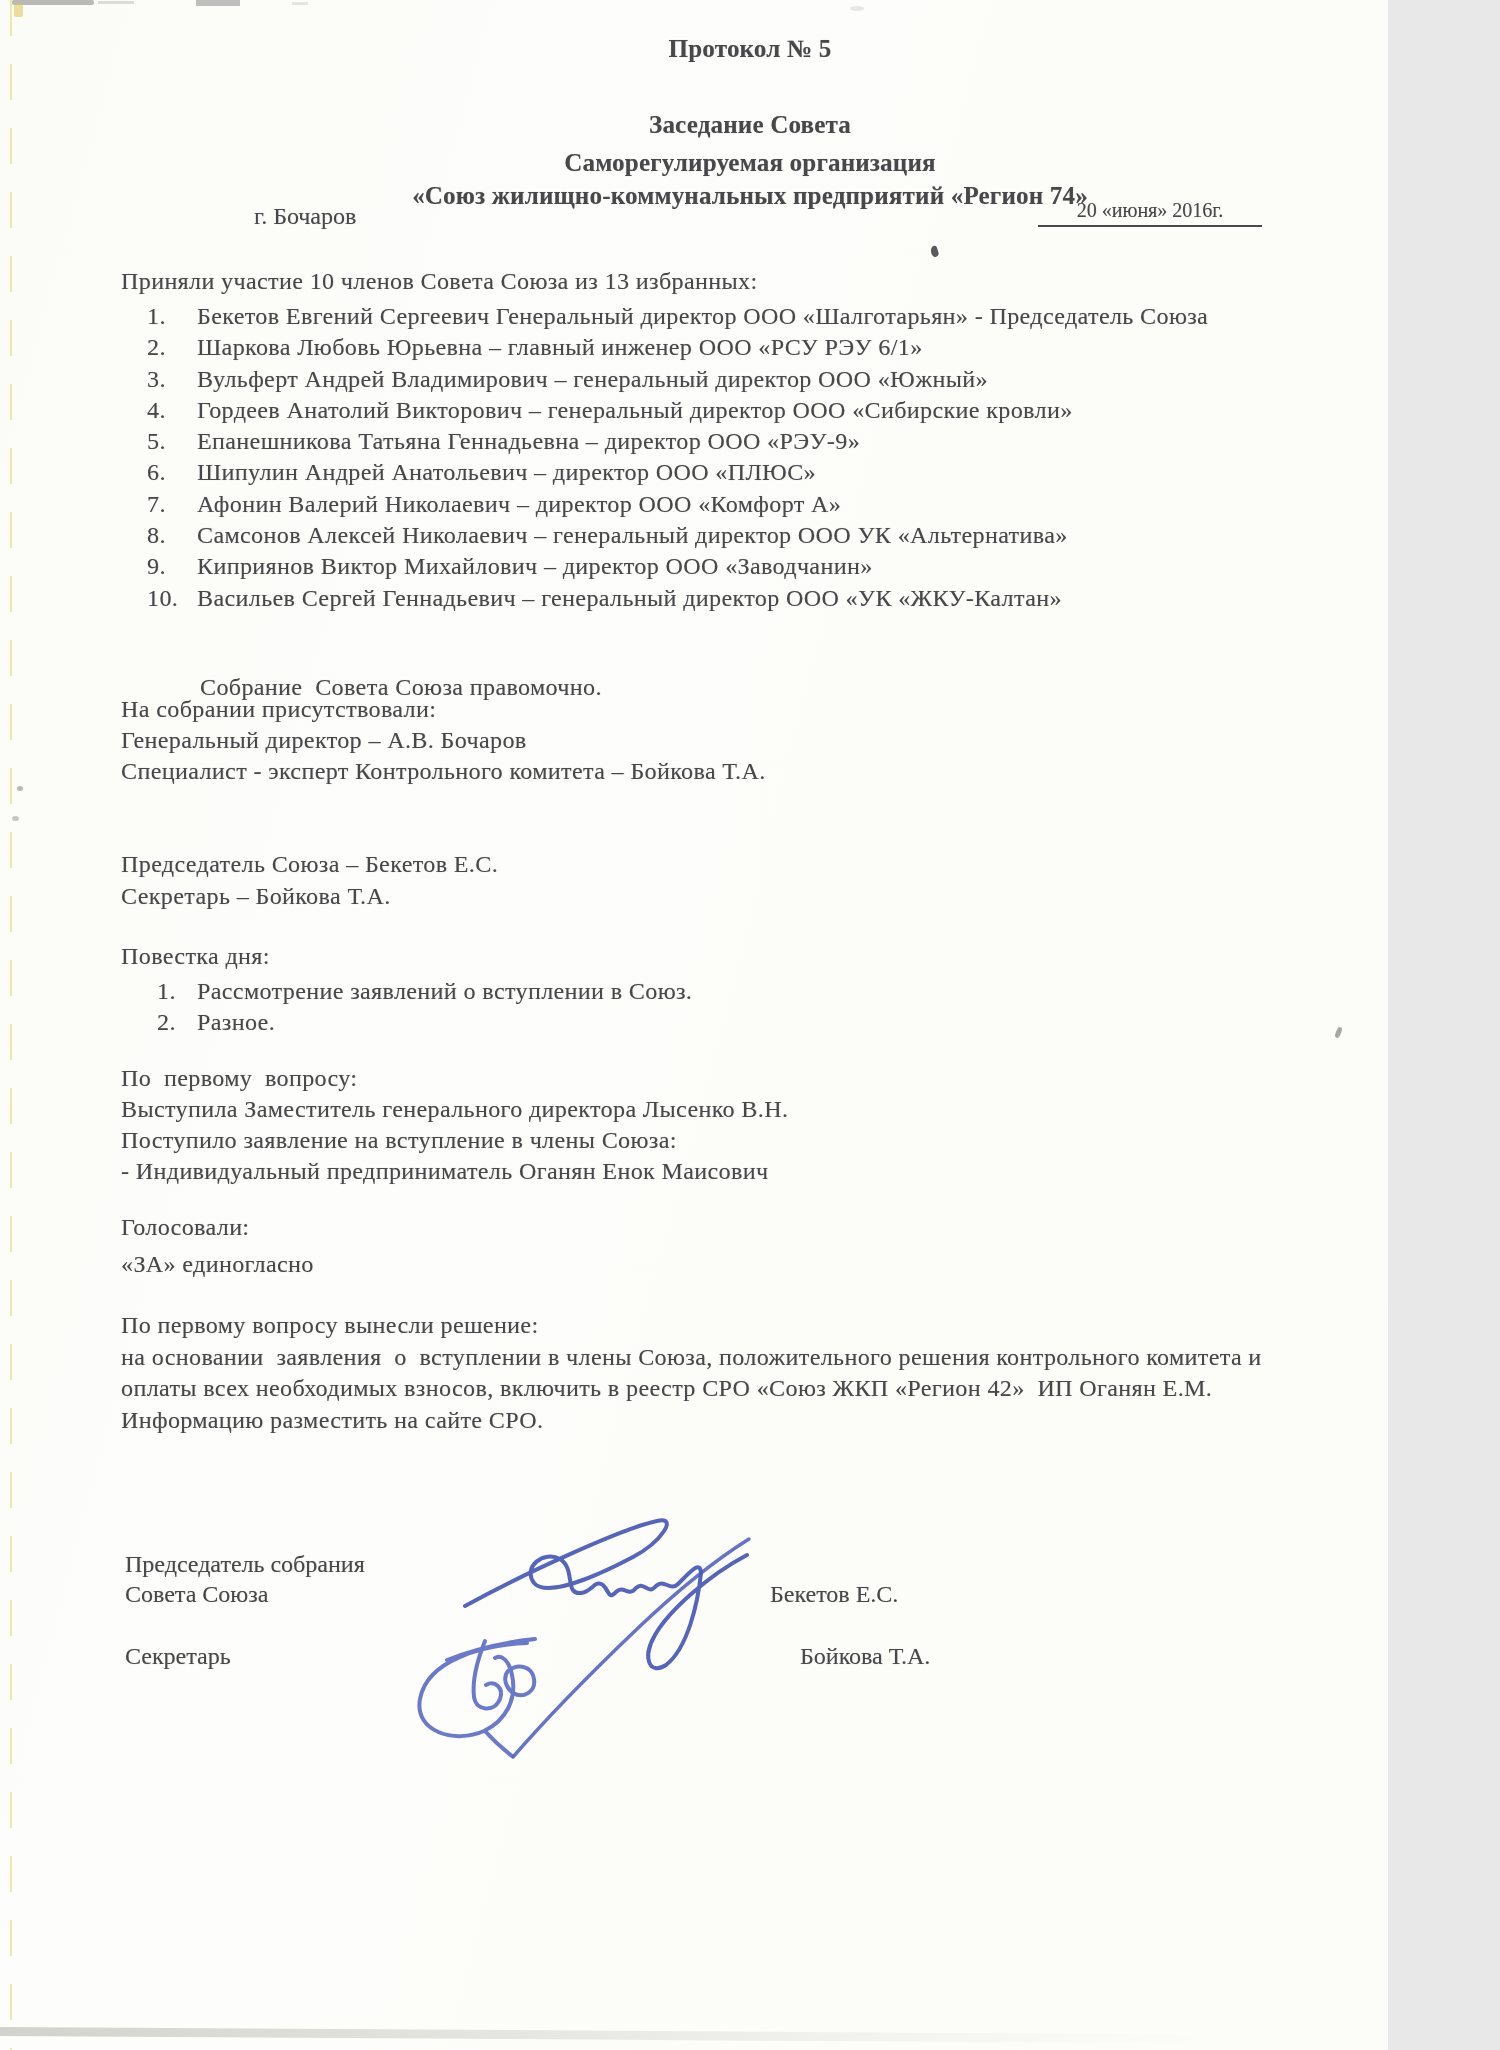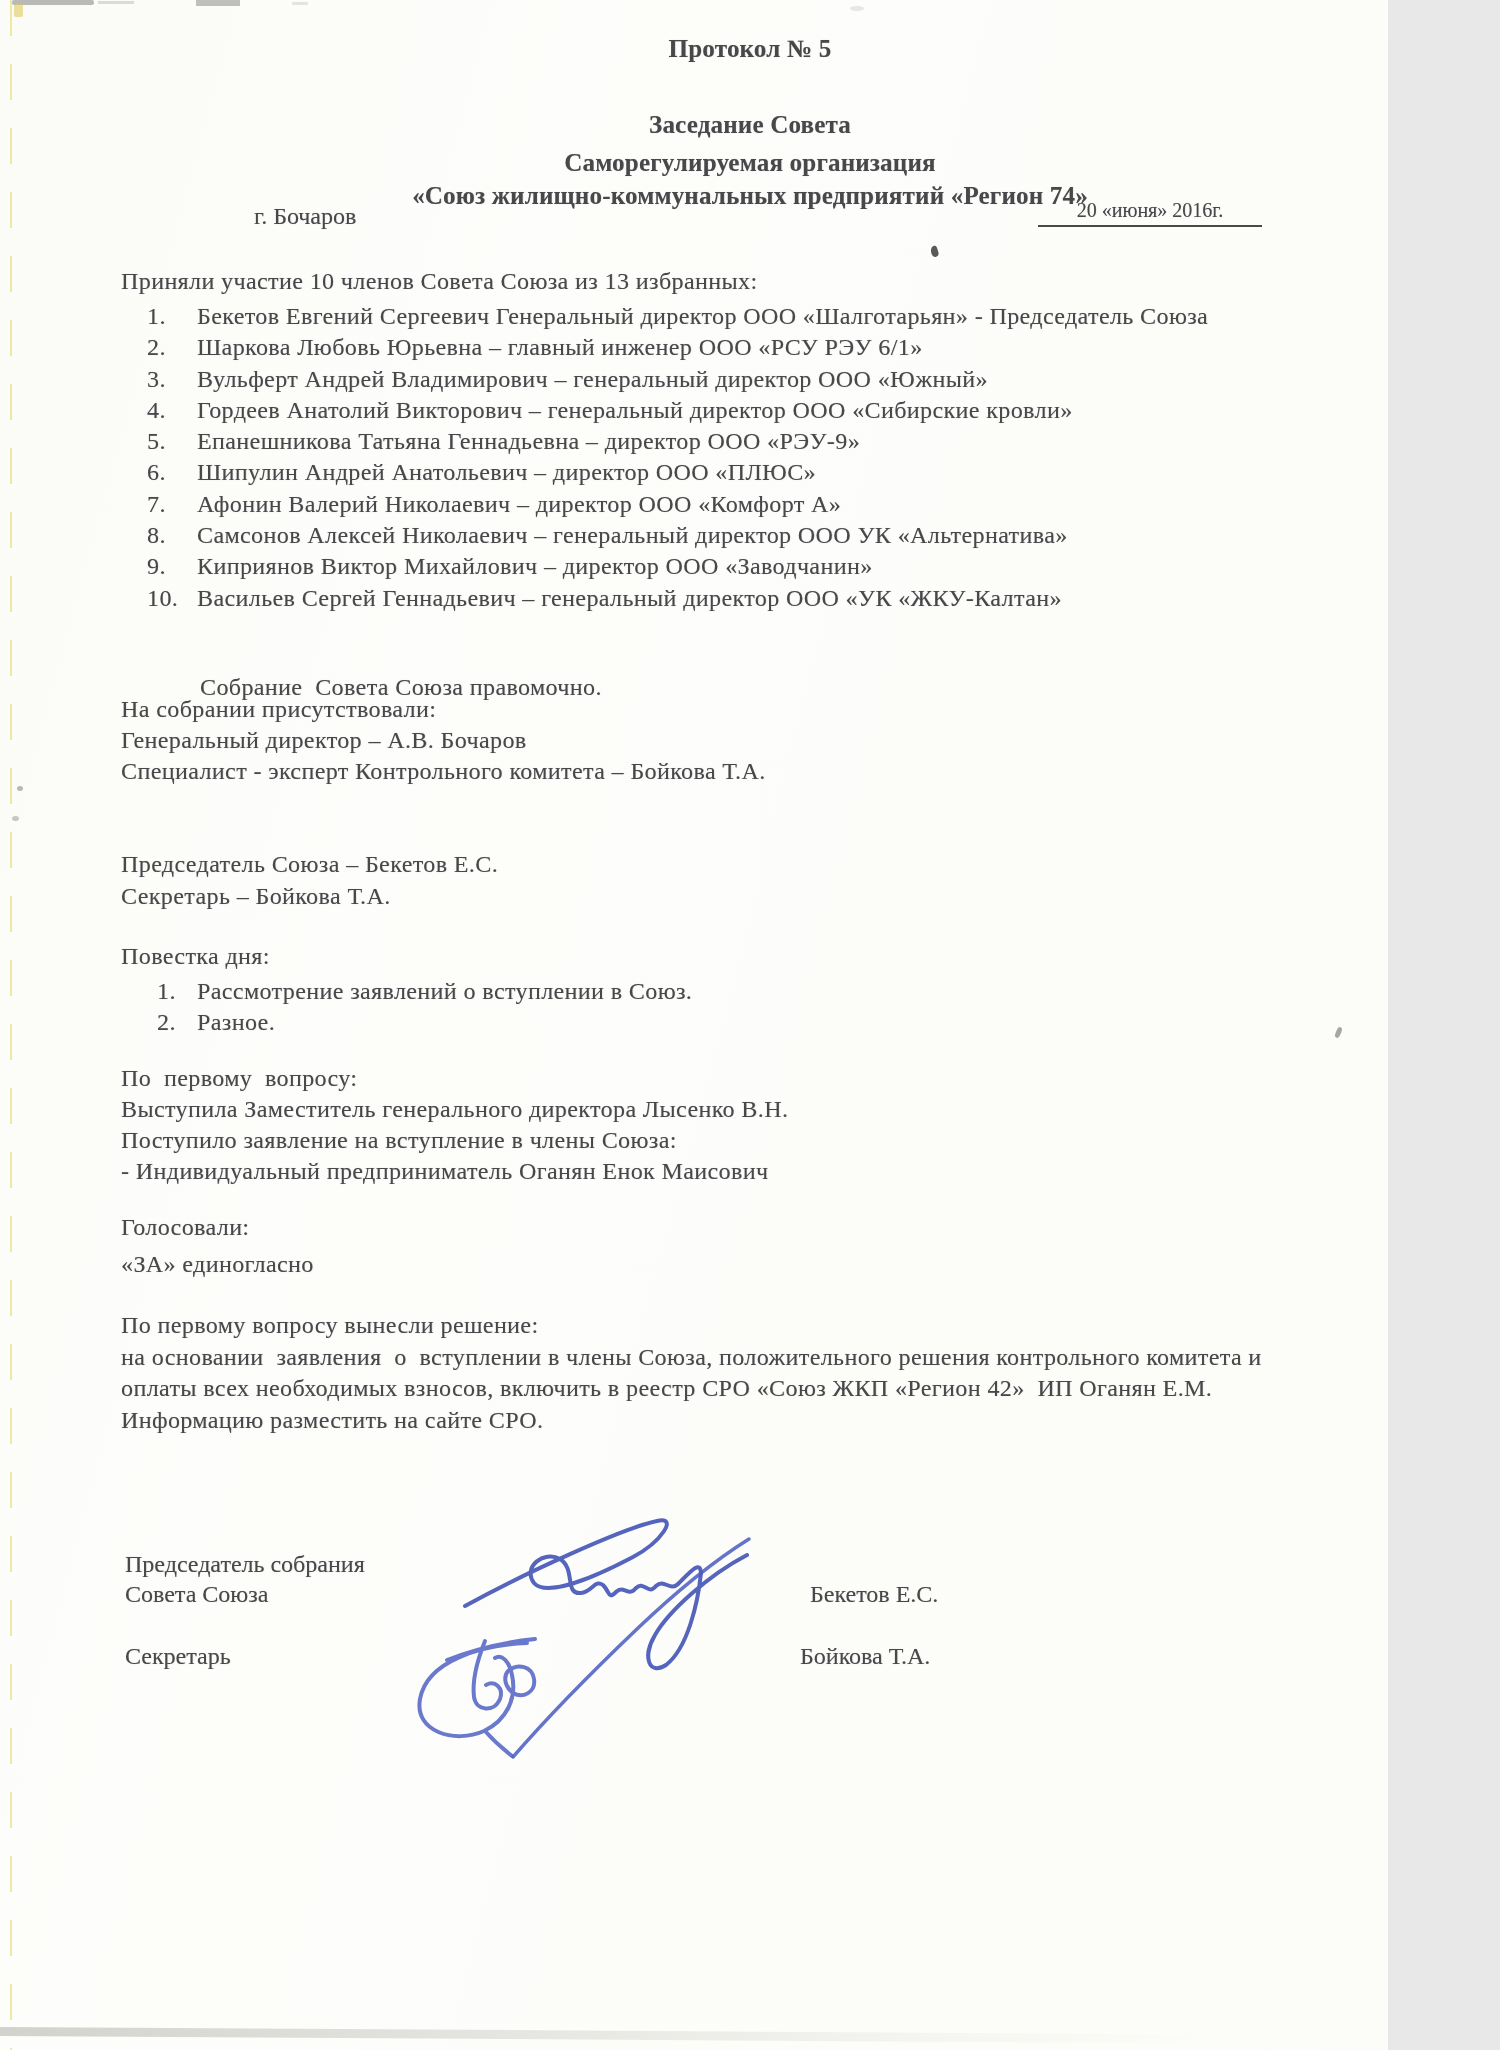--- a/index.html
+++ b/index.html
@@ -139,21 +139,21 @@
 
   <div class="abs decision body-text">
     <div class="t">По первому вопросу вынесли решение:</div>
     <div class="t">на основании  заявления  о  вступлении в члены Союза, положительного решения контрольного комитета и</div>
     <div class="t">оплаты всех необходимых взносов, включить в реестр СРО «Союз ЖКП «Регион 42»  ИП Оганян Е.М.</div>
     <div class="t">Информацию разместить на сайте СРО.</div>
   </div>
 
   <div class="abs sig-label t" style="top:1551px;">Председатель собрания</div>
   <div class="abs sig-label t" style="top:1581px;">Совета Союза</div>
-  <div class="abs sig-name t" style="left:810px; top:1581px;">Бекетов Е.С.</div>
+  <div class="abs sig-name t" style="left:770px; top:1581px;">Бекетов Е.С.</div>
   <div class="abs sig-label t" style="top:1643px;">Секретарь</div>
   <div class="abs sig-name t" style="left:800px; top:1643px;">Бойкова Т.А.</div>
 
   <svg class="abs sig-svg" width="420" height="320" viewBox="0 0 420 320">
 
     <path stroke="#3d50b4" stroke-width="4" opacity="0.88" d="M 70 98
          C 128 66, 228 20, 262 13
          C 284 8, 266 34, 238 49
          C 202 68, 152 90, 139 75
          C 127 59, 149 42, 165 51

